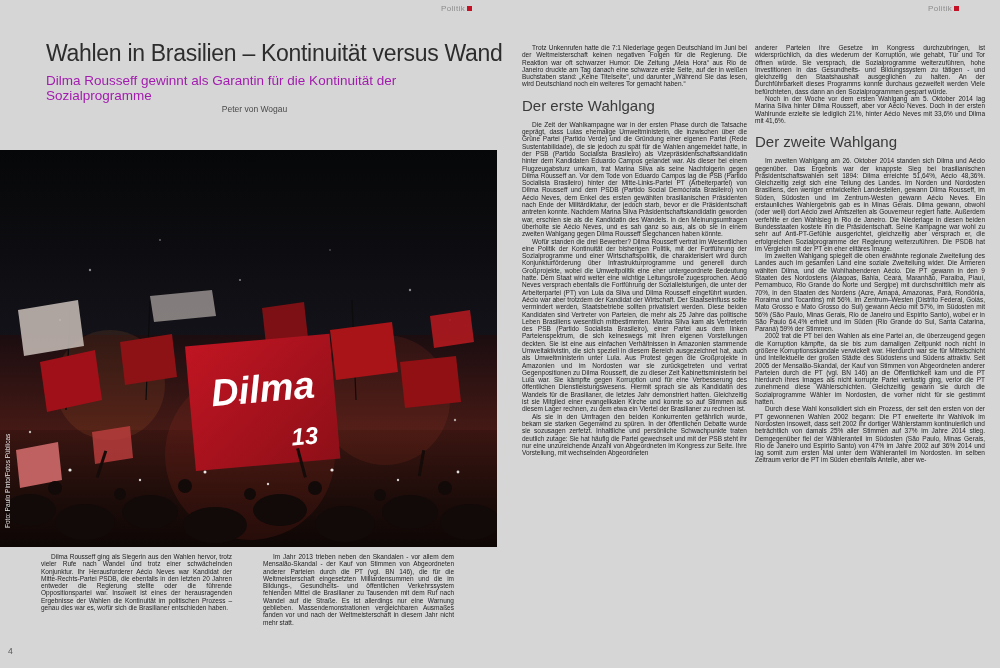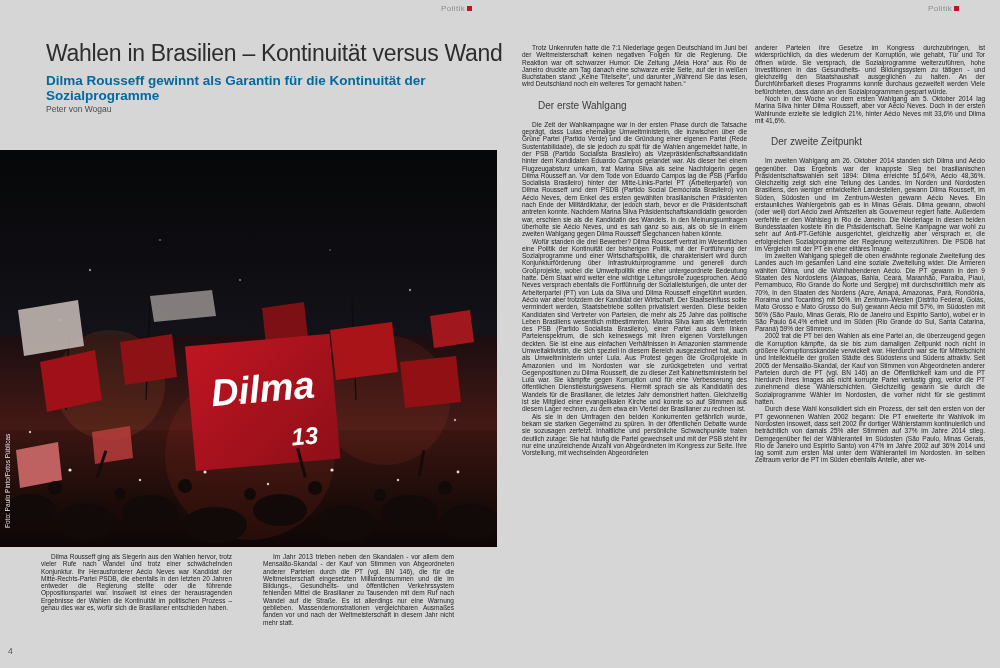--- a/index.html
+++ b/index.html
@@ -10,30 +10,30 @@
   .page{position:absolute;top:0;height:668px;width:588px;background:#d6d6d6;}
   #pageL{left:0;}
   #pageR{left:503px;}
 
   .kicker{position:absolute;font-size:8px;color:#8c8c8c;letter-spacing:.4px;}
   .kicker-sq{position:absolute;width:5px;height:5px;background:#c41126;}
 
   .title{position:absolute;left:46px;top:40px;width:440px;font-size:23px;
     color:#2d2d2d;letter-spacing:-0.3px;white-space:nowrap;font-weight:400;}
   .subtitle{position:absolute;left:46px;top:73px;width:430px;font-size:13.5px;
-    color:#0369a1;font-weight:700;}
-  .author{position:absolute;left:46px;top:104px;width:417px;text-align:left;
+    color:#a21caf;font-weight:400;}
+  .author{position:absolute;left:46px;top:104px;width:417px;text-align:center;
     font-size:8.5px;color:#4a4a4a;}
 
   .photo{position:absolute;left:0;top:150px;width:497px;height:397px;display:block;}
 
   .coltext{font-size:6.5px;line-height:7.3px;color:#1c1c1c;text-align:justify;}
   .coltext p{margin:0;}
   .coltext p.ind{text-indent:10px;}
-  .colhead{font-size:10px;font-weight:400;color:#3a3a3a;margin:10px 0 7px 16px;
+  .colhead{font-size:15px;font-weight:400;color:#3a3a3a;margin:10px 0 7px 0;
     line-height:16px;text-align:left;}
 
   .lcol{position:absolute;top:553px;width:191px;}
   #lcol1{left:41px;}
   #lcol2{left:263px;}
 
   .rcol{position:absolute;top:44px;}
   #rcol1{left:19px;width:225px;}
   #rcol2{left:252px;width:230px;}
 
@@ -171,21 +171,21 @@
     <p class="ind">Trotz Unkenrufen hatte die 7:1 Niederlage gegen Deutschland im Juni bei der Weltmeisterschaft keinen negativen Folgen für die Regierung. Die Reaktion war oft schwarzer Humor: Die Zeitung „Meia Hora“ aus Rio de Janeiro druckte am Tag danach eine schwarze erste Seite, auf der in weißen Buchstaben stand: „Keine Titelseite“, und darunter „Während Sie das lesen, wird Deutschland noch ein weiteres Tor gemacht haben.“</p>
     <h2 class="colhead">Der erste Wahlgang</h2>
     <p class="ind">Die Zeit der Wahlkampagne war in der ersten Phase durch die Tatsache geprägt, dass Lulas ehemalige Umweltministerin, die inzwischen über die Grüne Partei (Partido Verde) und die Gründung einer eigenen Partei (Rede Sustentabilidade), die sie jedoch zu spät für die Wahlen angemeldet hatte, in der PSB (Partido Socialista Brasileiro) als Vizepräsidentschaftskandidatin hinter dem Kandidaten Eduardo Campos gelandet war. Als dieser bei einem Flugzeugabsturz umkam, trat Marina Silva als seine Nachfolgerin gegen Dilma Rousseff an. Vor dem Tode von Eduardo Campos lag die PSB (Partido Socialista Brasileiro) hinter der Mitte-Links-Partei PT (Arbeiterpartei) von Dilma Rousseff und dem PSDB (Partido Social Demócrata Brasileiro) von Aécio Neves, dem Enkel des ersten gewählten brasilianischen Präsidenten nach Ende der Militärdiktatur, der jedoch starb, bevor er die Präsidentschaft antreten konnte. Nachdem Marina Silva Präsidentschaftskandidatin geworden war, erschien sie als die Kandidatin des Wandels. In den Meinungsumfragen überholte sie Aécio Neves, und es sah ganz so aus, als ob sie in einem zweiten Wahlgang gegen Dilma Rousseff Siegchancen haben könnte.</p>
     <p class="ind">Wofür standen die drei Bewerber? Dilma Rousseff vertrat im Wesentlichen eine Politik der Kontinuität der bisherigen Politik, mit der Fortführung der Sozialprogramme und einer Wirtschaftspolitik, die charakterisiert wird durch Konjunkturförderung über Infrastrukturprogramme und generell durch Großprojekte, wobei die Umweltpolitik eine eher untergeordnete Bedeutung hatte. Dem Staat wird weiter eine wichtige Leitungsrolle zugesprochen. Aécio Neves versprach ebenfalls die Fortführung der Sozialleistungen, die unter der Arbeiterpartei (PT) von Lula da Silva und Dilma Rousseff eingeführt wurden. Aécio war aber trotzdem der Kandidat der Wirtschaft. Der Staatseinfluss sollte vermindert werden, Staatsbetriebe sollten privatisiert werden. Diese beiden Kandidaten sind Vertreter von Parteien, die mehr als 25 Jahre das politische Leben Brasiliens wesentlich mitbestimmten. Marina Silva kam als Vertreterin des PSB (Partido Socialista Brasileiro), einer Partei aus dem linken Parteienspektrum, die sich keineswegs mit ihren eigenen Vorstellungen deckten. Sie ist eine aus einfachen Verhältnissen in Amazonien stammende Umweltaktivistin, die sich speziell in diesem Bereich ausgezeichnet hat, auch als Umweltministerin unter Lula. Aus Protest gegen die Großprojekte in Amazonien und im Nordosten war sie zurückgetreten und vertrat Gegenpositionen zu Dilma Rousseff, die zu dieser Zeit Kabinettsministerin bei Lula war. Sie kämpfte gegen Korruption und für eine Verbesserung des öffentlichen Dienstleistungswesens. Hiermit sprach sie als Kandidatin des Wandels für die Brasilianer, die letztes Jahr demonstriert hatten. Gleichzeitig ist sie Mitglied einer evangelikalen Kirche und konnte so auf Stimmen aus diesem Lager rechnen, zu dem etwa ein Viertel der Brasilianer zu rechnen ist.</p>
     <p class="ind">Als sie in den Umfragen den beiden Konkurrenten gefährlich wurde, bekam sie starken Gegenwind zu spüren. In der öffentlichen Debatte wurde sie sozusagen zerfetzt. Inhaltliche und persönliche Schwachpunkte traten deutlich zutage: Sie hat häufig die Partei gewechselt und mit der PSB steht ihr nur eine unzureichende Anzahl von Abgeordneten im Kongress zur Seite. Ihre Vorstellung, mit wechselnden Abgeordneten</p>
   </div>
 
   <div class="coltext rcol" id="rcol2">
     <p>anderer Parteien ihre Gesetze im Kongress durchzubringen, ist widersprüchlich, da dies wiederum der Korruption, wie gehabt, Tür und Tor öffnen würde. Sie versprach, die Sozialprogramme weiterzuführen, hohe Investitionen in das Gesundheits- und Bildungssystem zu tätigen - und gleichzeitig den Staatshaushalt ausgeglichen zu halten. An der Durchführbarkeit dieses Programms konnte durchaus gezweifelt werden Viele befürchteten, dass dann an den Sozialprogrammen gespart würde.</p>
     <p class="ind">Noch in der Woche vor dem ersten Wahlgang am 5. Oktober 2014 lag Marina Silva hinter Dilma Rousseff, aber vor Aécio Neves. Doch in der ersten Wahlrunde erzielte sie lediglich 21%, hinter Aécio Neves mit 33,6% und Dilma mit 41,6%.</p>
-    <h2 class="colhead">Der zweite Zeitpunkt</h2>
+    <h2 class="colhead">Der zweite Wahlgang</h2>
     <p class="ind">Im zweiten Wahlgang am 26. Oktober 2014 standen sich Dilma und Aécio gegenüber. Das Ergebnis war der knappste Sieg bei brasilianischen Präsidentschaftswahlen seit 1894: Dilma erreichte 51,64%, Aécio 48,36%. Gleichzeitig zeigt sich eine Teilung des Landes. Im Norden und Nordosten Brasiliens, den weniger entwickelten Landesteilen, gewann Dilma Rousseff, im Süden, Südosten und im Zentrum-Westen gewann Aécio Neves. Ein erstaunliches Wahlergebnis gab es in Minas Gerais. Dilma gewann, obwohl (oder weil) dort Aécio zwei Amtszeiten als Gouverneur regiert hatte. Außerdem verfehlte er den Wahlsieg in Rio de Janeiro. Die Niederlage in diesen beiden Bundesstaaten kostete ihn die Präsidentschaft. Seine Kampagne war wohl zu sehr auf Anti-PT-Gefühle ausgerichtet, gleichzeitig aber versprach er, die erfolgreichen Sozialprogramme der Regierung weiterzuführen. Die PSDB hat im Vergleich mit der PT ein eher elitäres Image.</p>
     <p class="ind">Im zweiten Wahlgang spiegelt die oben erwähnte regionale Zweiteilung des Landes auch im gesamten Land eine soziale Zweiteilung wider. Die Ärmeren wählten Dilma, und die Wohlhabenderen Aécio. Die PT gewann in den 9 Staaten des Nordostens (Alagoas, Bahia, Ceará, Maranhão, Paraíba, Piauí, Pernambuco, Rio Grande do Norte und Sergipe) mit durchschnittlich mehr als 70%, in den Staaten des Nordens (Acre, Amapá, Amazonas, Pará, Rondônia, Roraima und Tocantins) mit 56%. Im Zentrum–Westen (Distrito Federal, Goiás, Mato Grosso e Mato Grosso do Sul) gewann Aécio mit 57%, im Südosten mit 56% (São Paulo, Minas Gerais, Rio de Janeiro und Espirito Santo), wobei er in São Paulo 64,4% erhielt und im Süden (Rio Grande do Sul, Santa Catarina, Paraná) 59% der Stimmen.</p>
     <p class="ind">2002 trat die PT bei den Wahlen als eine Partei an, die überzeugend gegen die Korruption kämpfte, da sie bis zum damaligen Zeitpunkt noch nicht in größere Korruptionsskandale verwickelt war. Hierdurch war sie für Mittelschicht und Intellektuelle der großen Städte des Südostens und Südens attraktiv. Seit 2005 der Mensalão-Skandal, der Kauf von Stimmen von Abgeordneten anderer Parteien durch die PT (vgl. BN 146) an die Öffentlichkeit kam und die PT hierdurch ihres Images als nicht korrupte Partei verlustig ging, verlor die PT zunehmend diese Wählerschichten. Gleichzeitig gewann sie durch die Sozialprogramme Wähler im Nordosten, die vorher nicht für sie gestimmt hatten.</p>
     <p class="ind">Durch diese Wahl konsolidiert sich ein Prozess, der seit den ersten von der PT gewonnenen Wahlen 2002 begann: Die PT erweiterte ihr Wahlvolk im Nordosten insoweit, dass seit 2002 ihr dortiger Wählerstamm kontinuierlich und beträchtlich von damals 25% aller Stimmen auf 37% im Jahre 2014 stieg. Demgegenüber fiel der Wähleranteil im Südosten (São Paulo, Minas Gerais, Rio de Janeiro und Espirito Santo) von 47% im Jahre 2002 auf 36% 2014 und lag somit zum ersten Mal unter dem Wähleranteil im Nordosten. Im selben Zeitraum verlor die PT im Süden ebenfalls Anteile, aber we-</p>
   </div>
 
   <span class="pagenum pn-right">5</span>
 </div>
 
 </body></html>

